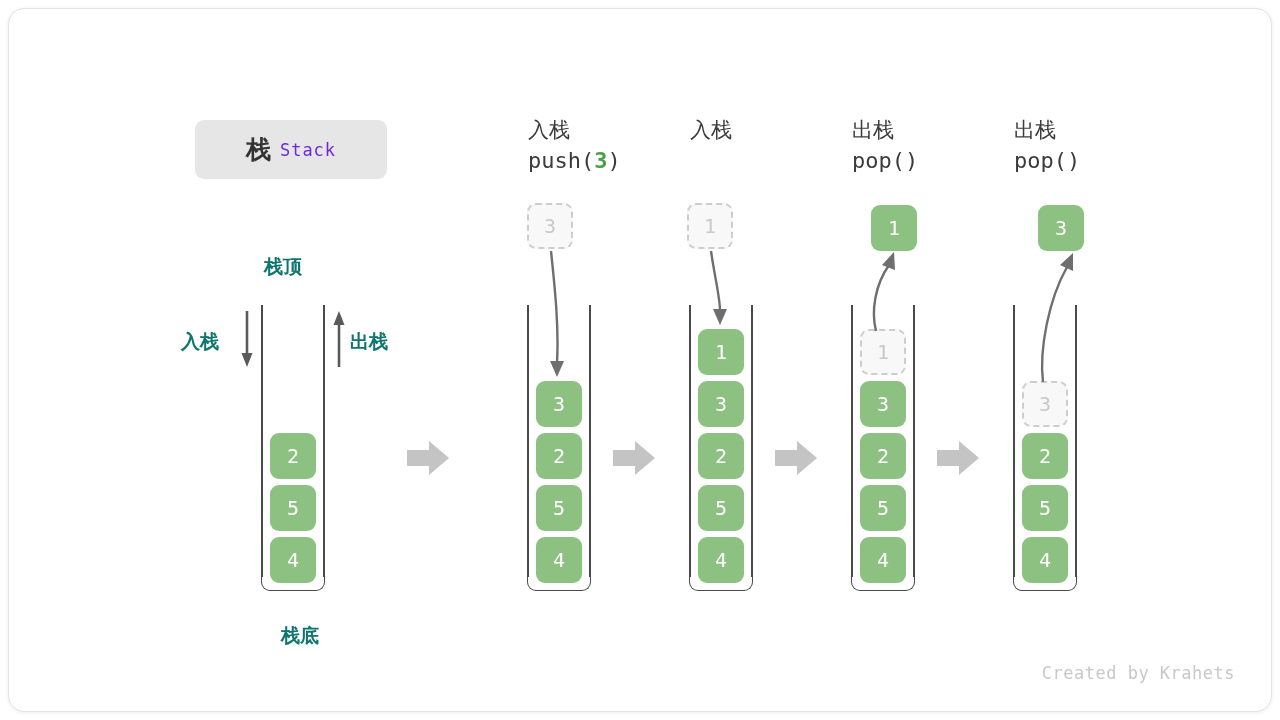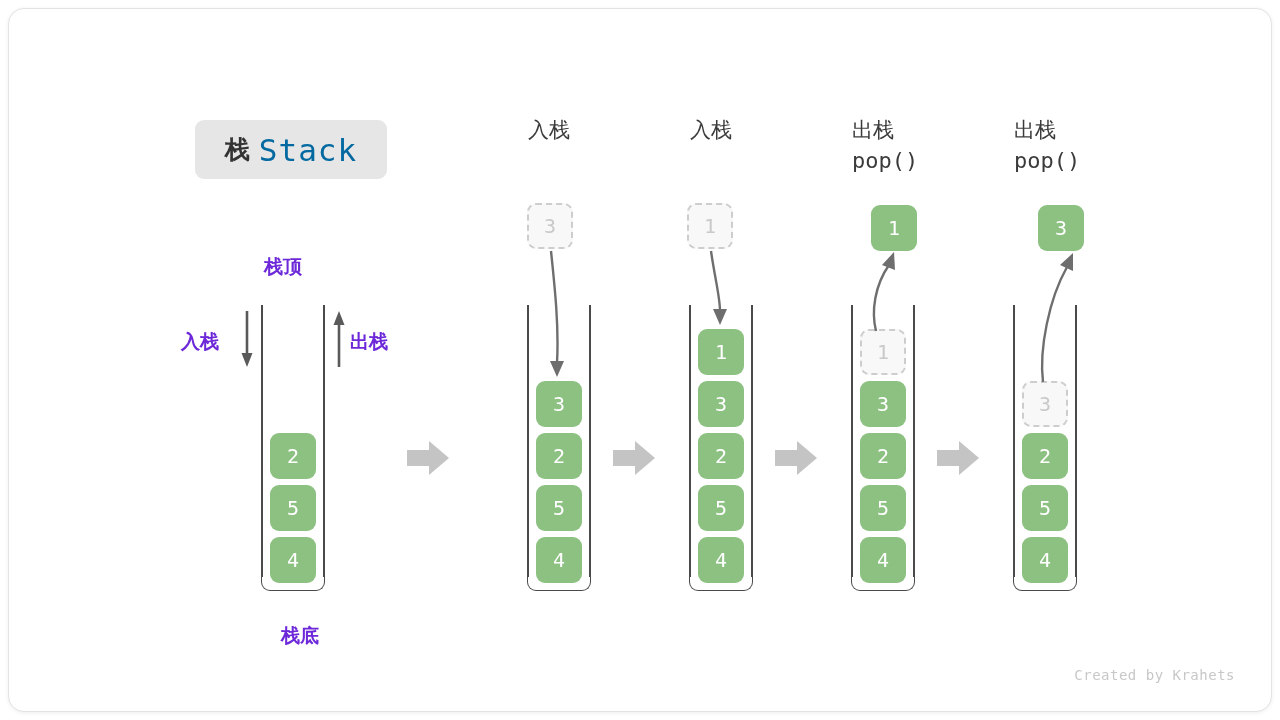--- a/index.html
+++ b/index.html
@@ -42,32 +42,32 @@
     justify-content: center;
     gap: 9px;
   }
   .title-cn {
     font-size: 25px;
     font-weight: bold;
     color: #333333;
     font-family: "DejaVu Sans", sans-serif;
   }
   .title-en {
-    font-size: 31px;
-    color: #0369a1;
+    font-size: 17px;
+    color: #6d28d9;
     font-family: "DejaVu Sans Mono", monospace;
     letter-spacing: 1px;
   }
 
   
   .cn-label {
     position: absolute;
     font-size: 19px;
     font-weight: bold;
-    color: #6d28d9;
+    color: #0f766e;
     font-family: "DejaVu Sans", sans-serif;
     white-space: nowrap;
   }
 
   
   .col-head {
     position: absolute;
     width: 170px;
     text-align: left;
     white-space: nowrap;
@@ -135,21 +135,21 @@
   }
 
   .arrow-svg { position: absolute; overflow: visible; }
 
   .sep-arrow { position: absolute; }
 
   .credit {
     position: absolute;
     right: 36px;
     bottom: 28px;
-    font-size: 14px;
+    font-size: 17px;
     color: #c8c8c8;
     font-family: "DejaVu Sans Mono", monospace;
     letter-spacing: 0.5px;
   }
 </style>
 </head>
 <body>
 
 <div id="stage">
   <div class="card">
@@ -169,20 +169,21 @@
     </svg>
 
     <div class="cn-label" style="left:341px; top:320px;">出栈</div>
     <svg class="arrow-svg" style="left:322px; top:300px;" width="20" height="62">
       <line x1="8" y1="14" x2="8" y2="58" stroke="#5a5a5a" stroke-width="2.6"></line>
       <polygon points="8,2 2.5,16 13.5,16" fill="#5a5a5a"></polygon>
     </svg>
 
     <div class="col-head" style="left:519px; top:106px;">
       <div class="op-cn">入栈</div>
+      <div class="op-code"><span>push(</span><span class="arg">3</span><span>)</span></div>
     </div>
 
     <div class="col-head" style="left:681px; top:106px;">
       <div class="op-cn">入栈</div>
     </div>
 
     <div class="col-head" style="left:843px; top:106px;">
       <div class="op-cn">出栈</div>
       <div class="op-code"><span>pop(</span><span class="arg"></span><span>)</span></div>
     </div>

